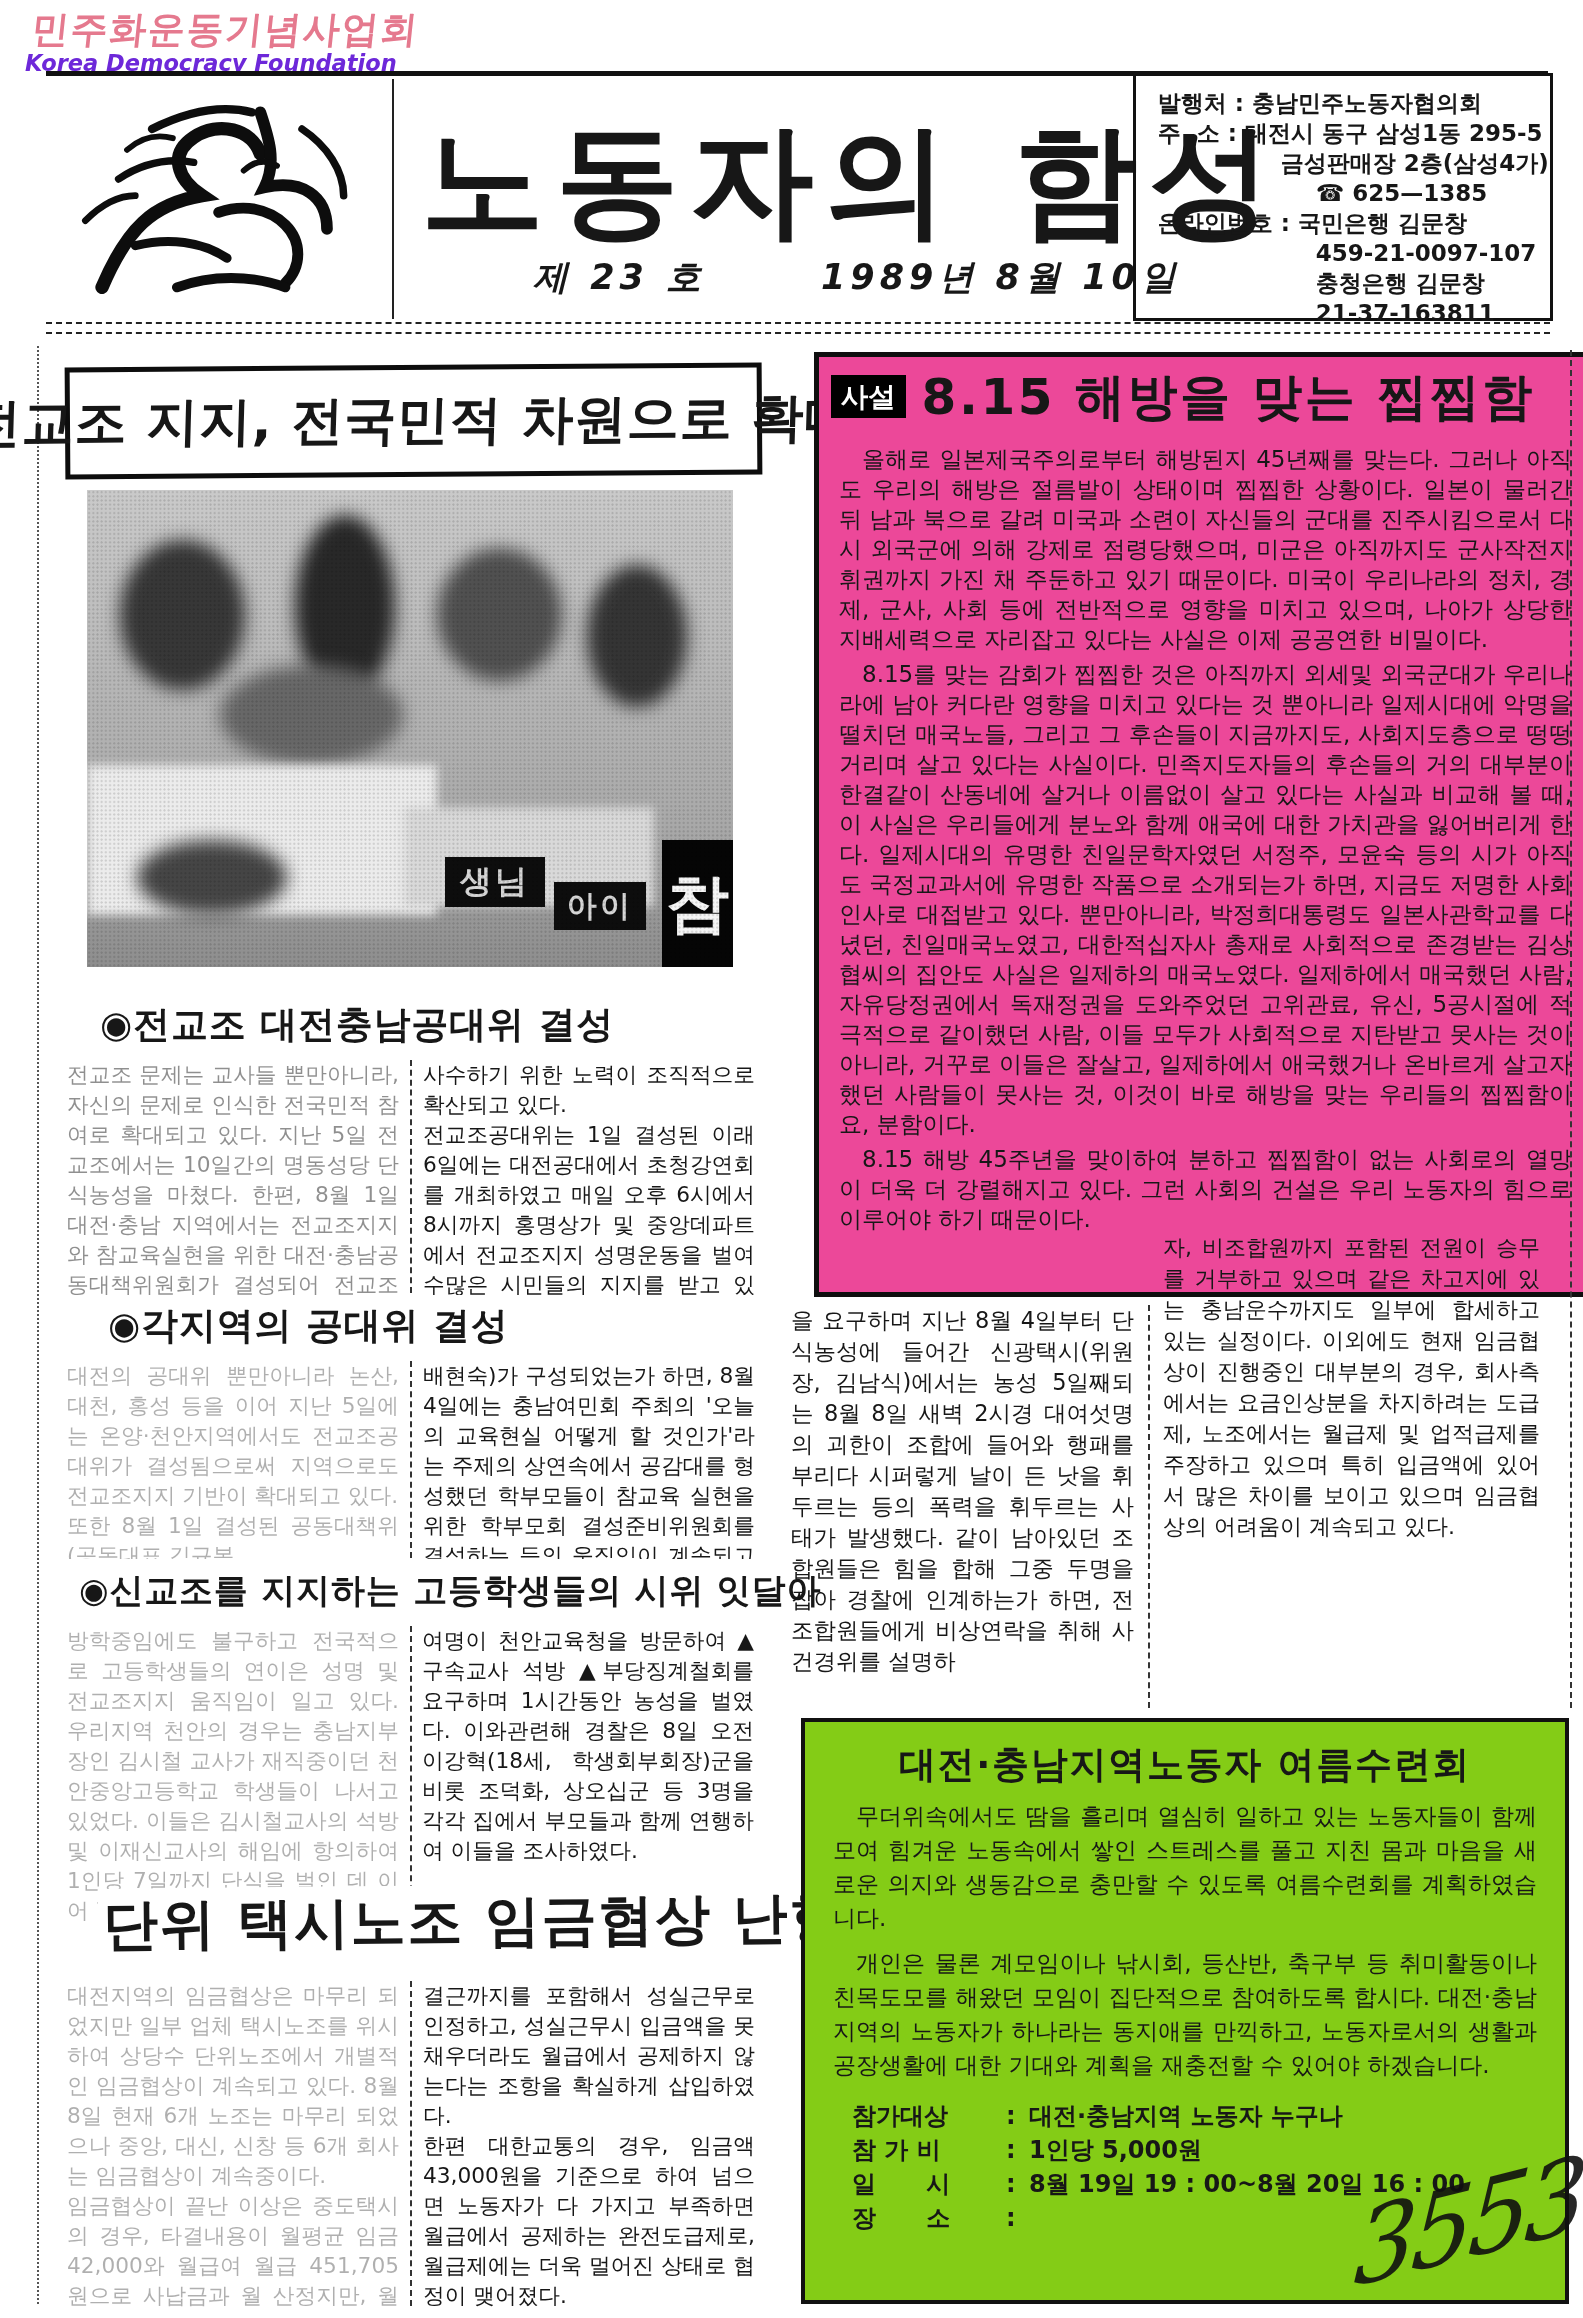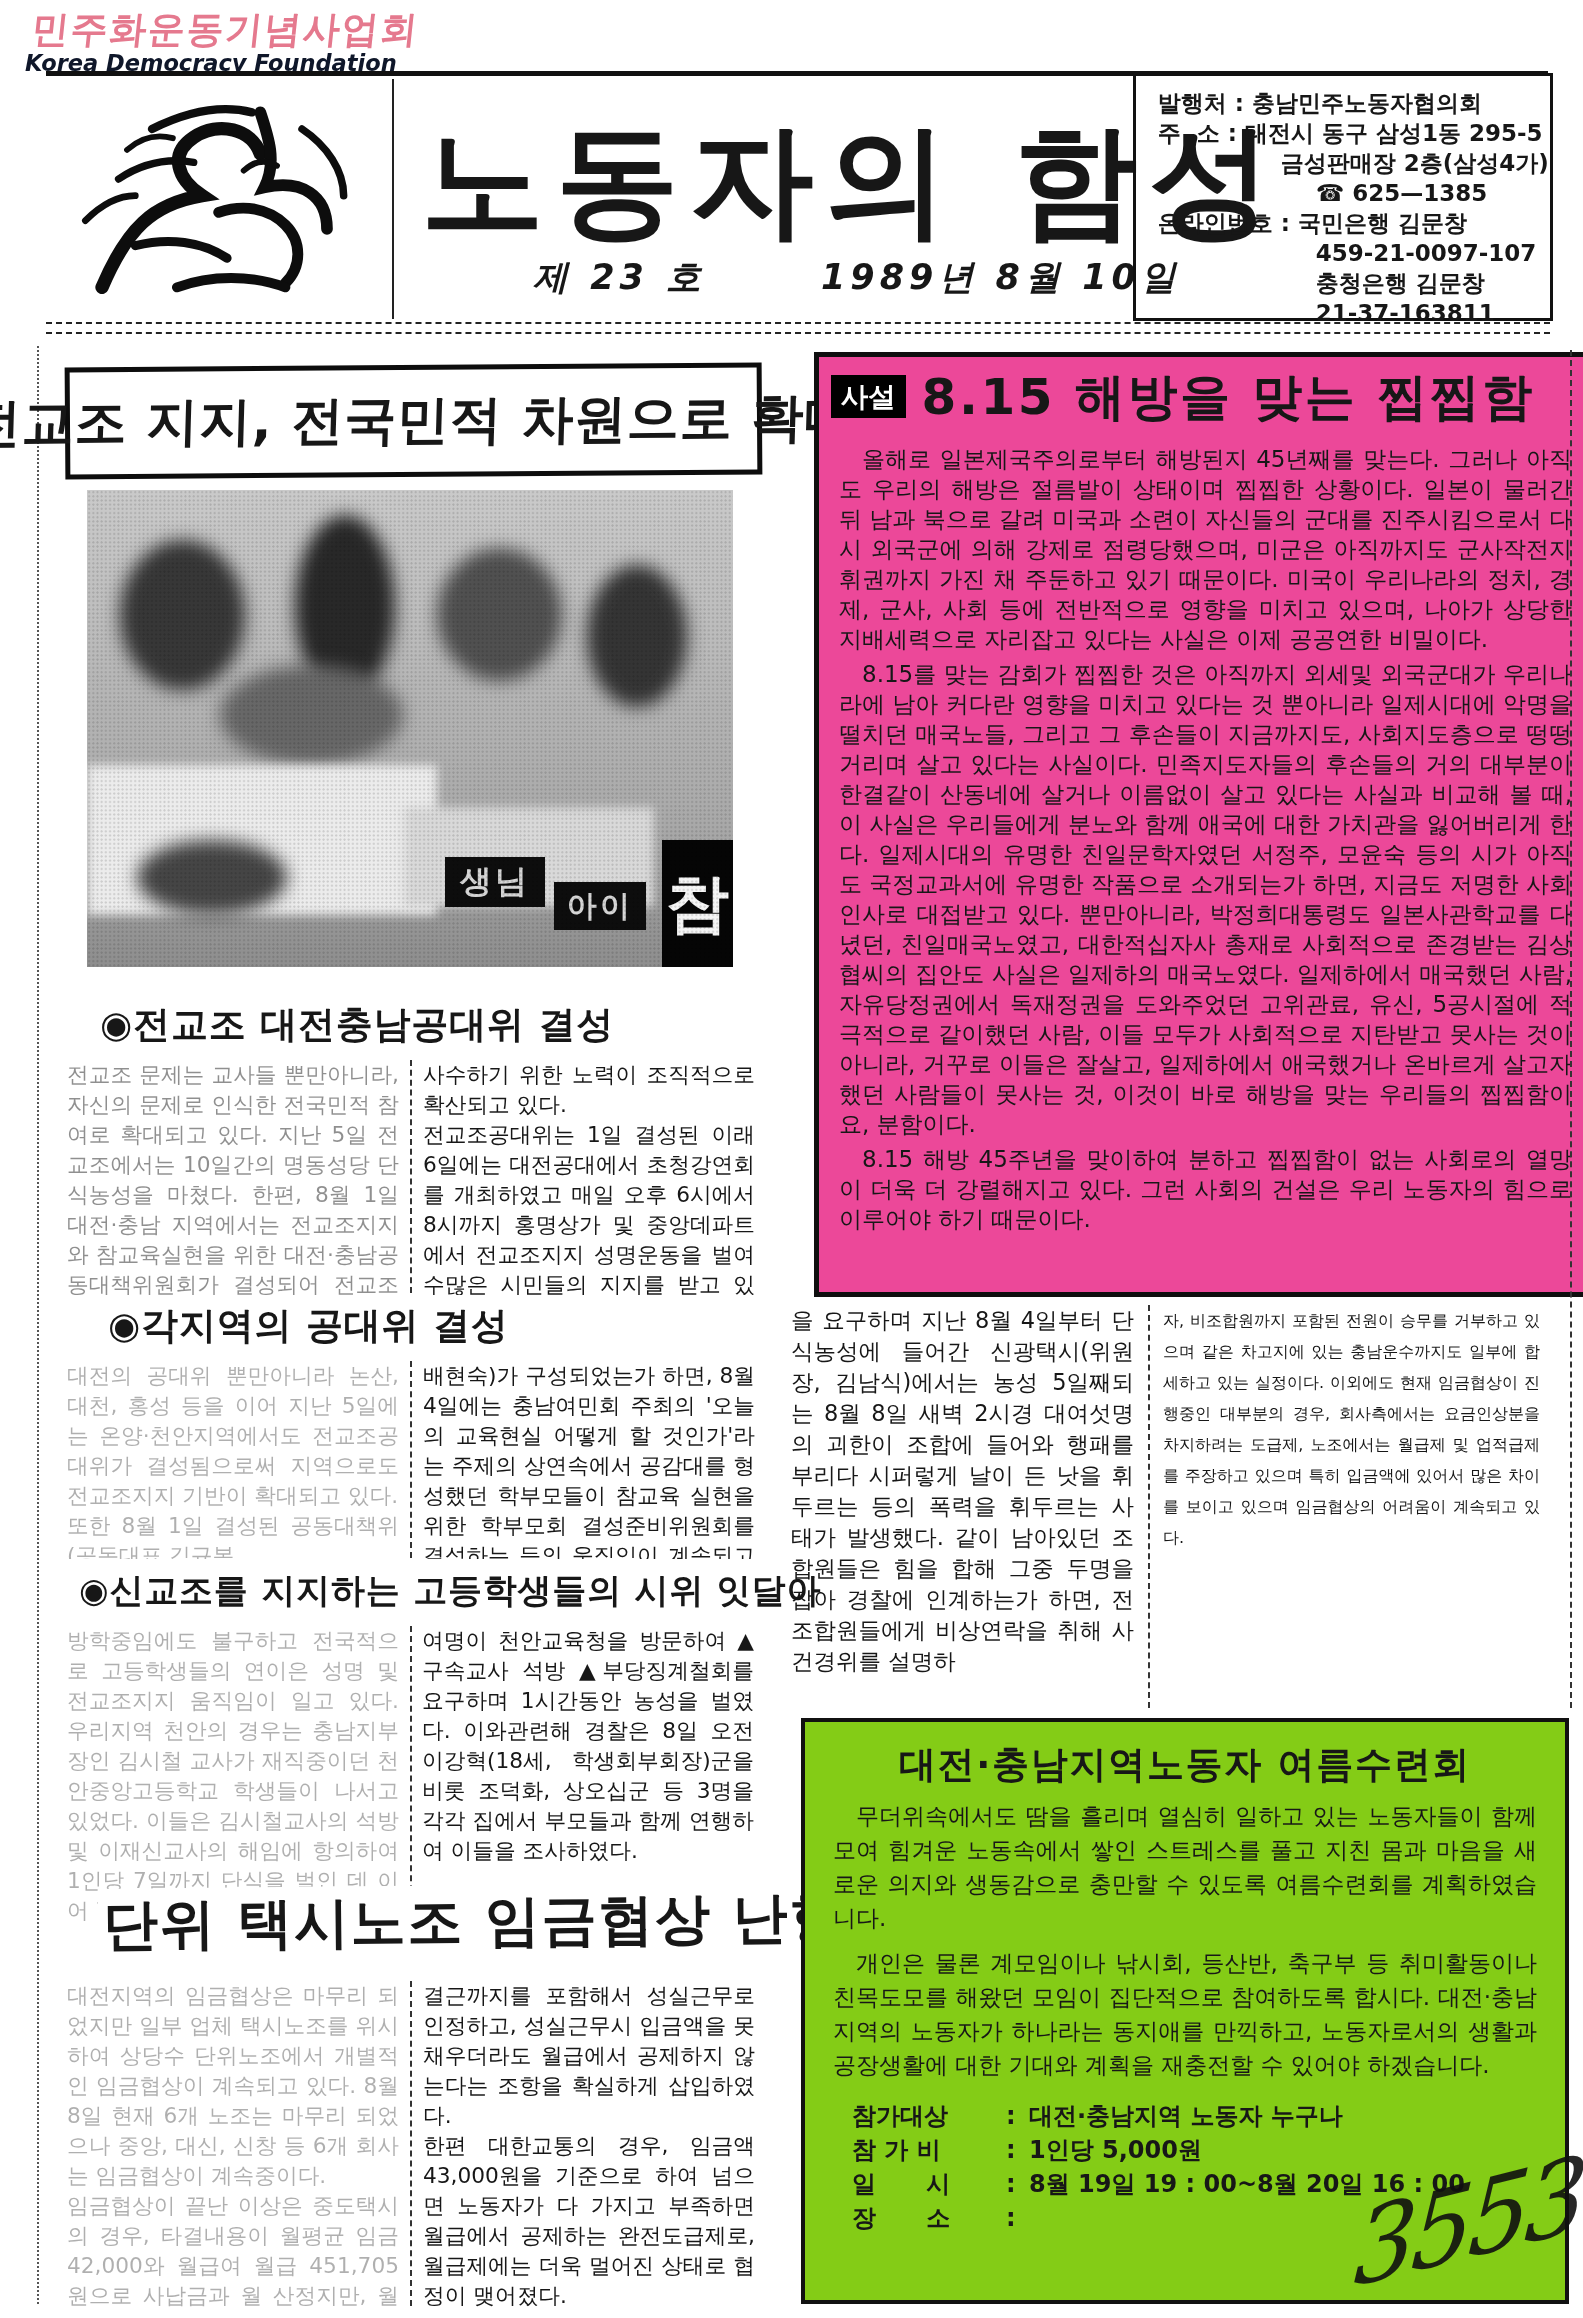--- a/index.html
+++ b/index.html
@@ -88,21 +88,21 @@
     transform:rotate(-14deg) skewX(-18deg); letter-spacing:-5px; opacity:.9;
     font-family:"DejaVu Serif","Liberation Serif",serif;
   }
 </style>
 </head>
 <body>
 
 <div class="page">
 
   <div class="abs watermark-kr" style="left:32px; top:5px; color:#e5798e;">민주화운동기념사업회</div>
-  <div class="abs watermark-en" style="left:25px; top:50px; color:#0f172a;">Korea Democracy Foundation</div>
+  <div class="abs watermark-en" style="left:25px; top:50px; color:#6d28d9;">Korea Democracy Foundation</div>
 
   <div class="abs rule" style="left:46px; top:71px; width:1502px; height:5px;"></div>
 
   <div class="abs" style="left:52px; top:79px; width:340px; height:240px; border-right:2.5px solid #222; overflow:hidden; background:#fff;">
     <svg width="340" height="240" viewBox="0 0 408 288" xmlns="http://www.w3.org/2000/svg">
       <g fill="none" stroke="#0d0d0d" stroke-linecap="round">
         <path d="M60 250 C90 180 120 150 180 140 C150 120 140 90 170 70 C200 50 240 60 250 90" stroke-width="16"></path>
         <path d="M250 40 C260 70 270 100 255 130 C300 120 330 140 330 180" stroke-width="14"></path>
         <path d="M120 60 C160 40 200 30 240 40" stroke-width="10"></path>
         <path d="M80 120 C110 100 140 95 170 100" stroke-width="9"></path>
@@ -188,21 +188,21 @@
       <span class="ed-title">8.15 해방을 맞는 찝찝함</span>
     </div>
     <div class="ed-body">
       <p>올해로 일본제국주의로부터 해방된지 45년째를 맞는다. 그러나 아직도 우리의 해방은 절름발이 상태이며 찝찝한 상황이다. 일본이 물러간 뒤 남과 북으로 갈려 미국과 소련이 자신들의 군대를 진주시킴으로서 다시 외국군에 의해 강제로 점령당했으며, 미군은 아직까지도 군사작전지휘권까지 가진 채 주둔하고 있기 때문이다. 미국이 우리나라의 정치, 경제, 군사, 사회 등에 전반적으로 영향을 미치고 있으며, 나아가 상당한 지배세력으로 자리잡고 있다는 사실은 이제 공공연한 비밀이다.</p>
       <p>8.15를 맞는 감회가 찝찝한 것은 아직까지 외세및 외국군대가 우리나라에 남아 커다란 영향을 미치고 있다는 것 뿐아니라 일제시대에 악명을 떨치던 매국노들, 그리고 그 후손들이 지금까지도, 사회지도층으로 떵떵거리며 살고 있다는 사실이다. 민족지도자들의 후손들의 거의 대부분이 한결같이 산동네에 살거나 이름없이 살고 있다는 사실과 비교해 볼 때, 이 사실은 우리들에게 분노와 함께 애국에 대한 가치관을 잃어버리게 한다. 일제시대의 유명한 친일문학자였던 서정주, 모윤숙 등의 시가 아직도 국정교과서에 유명한 작품으로 소개되는가 하면, 지금도 저명한 사회인사로 대접받고 있다. 뿐만아니라, 박정희대통령도 일본사관학교를 다녔던, 친일매국노였고, 대한적십자사 총재로 사회적으로 존경받는 김상협씨의 집안도 사실은 일제하의 매국노였다. 일제하에서 매국했던 사람, 자유당정권에서 독재정권을 도와주었던 고위관료, 유신, 5공시절에 적극적으로 같이했던 사람, 이들 모두가 사회적으로 지탄받고 못사는 것이 아니라, 거꾸로 이들은 잘살고, 일제하에서 애국했거나 온바르게 살고자했던 사람들이 못사는 것, 이것이 바로 해방을 맞는 우리들의 찝찝함이요, 분함이다.</p>
       <p>8.15 해방 45주년을 맞이하여 분하고 찝찝함이 없는 사회로의 열망이 더욱 더 강렬해지고 있다. 그런 사회의 건설은 우리 노동자의 힘으로 이루어야 하기 때문이다.</p>
     </div>
   </div>
 
   <div class="abs body-col" style="left:791px; top:1305px; width:343px; height:405px; font-size:22.5px; line-height:31px;">을 요구하며 지난 8월 4일부터 단식농성에 들어간 신광택시(위원장, 김남식)에서는 농성 5일째되는 8월 8일 새벽 2시경 대여섯명의 괴한이 조합에 들어와 행패를 부리다 시퍼렇게 날이 든 낫을 휘두르는 등의 폭력을 휘두르는 사태가 발생했다. 같이 남아있던 조합원들은 힘을 합해 그중 두명을 잡아 경찰에 인계하는가 하면, 전 조합원들에게 비상연락을 취해 사건경위를 설명하</div>
-  <div class="abs body-col" style="left:1163px; top:1305px; width:377px; height:405px; font-size:16px; line-height:31px;">자, 비조합원까지 포함된 전원이 승무를 거부하고 있으며 같은 차고지에 있는 충남운수까지도 일부에 합세하고 있는 실정이다. 이외에도 현재 임금협상이 진행중인 대부분의 경우, 회사측에서는 요금인상분을 차지하려는 도급제, 노조에서는 월급제 및 업적급제를 주장하고 있으며 특히 입금액에 있어서 많은 차이를 보이고 있으며 임금협상의 어려움이 계속되고 있다.</div>
+  <div class="abs body-col" style="left:1163px; top:1232px; width:377px; height:405px; font-size:22px; line-height:31px;">자, 비조합원까지 포함된 전원이 승무를 거부하고 있으며 같은 차고지에 있는 충남운수까지도 일부에 합세하고 있는 실정이다. 이외에도 현재 임금협상이 진행중인 대부분의 경우, 회사측에서는 요금인상분을 차지하려는 도급제, 노조에서는 월급제 및 업적급제를 주장하고 있으며 특히 입금액에 있어서 많은 차이를 보이고 있으며 임금협상의 어려움이 계속되고 있다.</div>
   <div class="abs dashed-v" style="left:1148px; top:1305px; height:403px;"></div>
   <div class="abs dashed-v" style="left:1570px; top:350px; height:1358px;"></div>
 
   <div class="abs camp-box" style="left:801px; top:1718px; width:760px; height:578px;">
     <div class="camp-title">대전·충남지역노동자 여름수련회</div>
     <p class="camp-p">무더위속에서도 땀을 흘리며 열심히 일하고 있는 노동자들이 함께 모여 힘겨운 노동속에서 쌓인 스트레스를 풀고 지친 몸과 마음을 새로운 의지와 생동감으로 충만할 수 있도록 여름수련회를 계획하였습니다.</p>
     <p class="camp-p">개인은 물론 계모임이나 낚시회, 등산반, 축구부 등 취미활동이나 친목도모를 해왔던 모임이 집단적으로 참여하도록 합시다. 대전·충남지역의 노동자가 하나라는 동지애를 만끽하고, 노동자로서의 생활과 공장생활에 대한 기대와 계획을 재충전할 수 있어야 하겠습니다.</p>
     <div class="camp-details">
       <div class="camp-row">
         <span class="lbl">참가대상</span>

